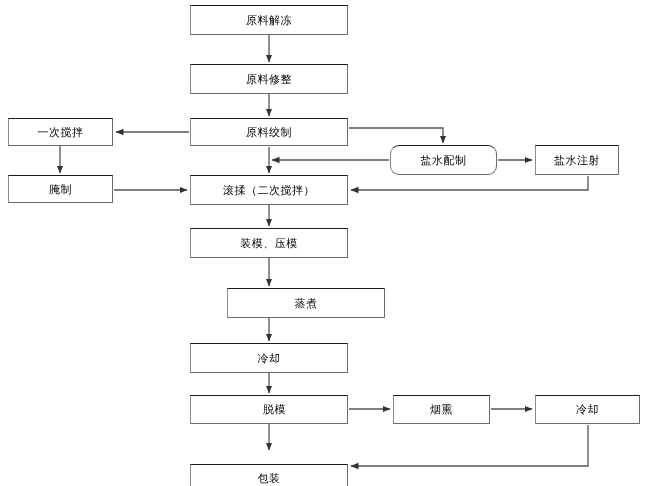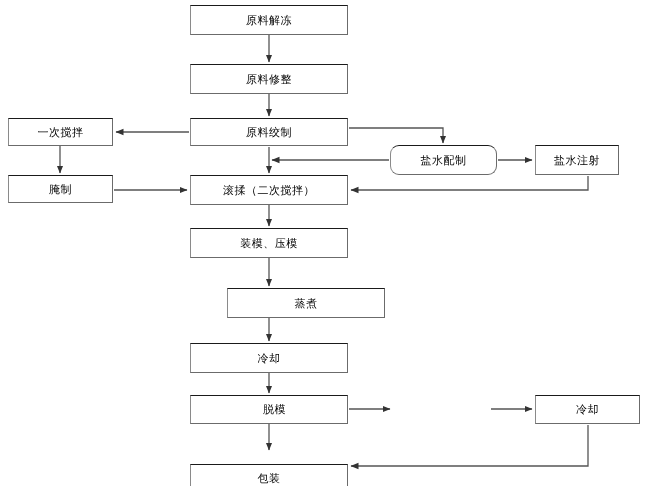--- a/index.html
+++ b/index.html
@@ -108,18 +108,19 @@
   <div class="node" style="left:190px;  top:118px; width:158px; height:28px;">原料绞制</div>
   <div class="node" style="left:8px;    top:118px; width:105px; height:28px;">一次搅拌</div>
   <div class="node" style="left:8px;    top:175px; width:105px; height:28px;font-family:Liberation Serif, serif;">腌制</div>
   <div class="node" style="left:390px;  top:145px; width:107px; height:30px;border-radius:9px;">盐水配制</div>
   <div class="node" style="left:535px;  top:145px; width:84px; height:30px;">盐水注射</div>
   <div class="node" style="left:190px;  top:175px; width:158px; height:30px;">滚揉（二次搅拌）</div>
   <div class="node" style="left:190px;  top:228px; width:158px; height:30px;">装模、压模</div>
   <div class="node" style="left:190px;  top:288px; width:158px; height:30px;margin-left:37px;">蒸煮</div>
   <div class="node" style="left:190px;  top:343px; width:158px; height:30px;">冷却</div>
   <div class="node" style="left:190px;  top:395px; width:158px; height:29px;padding-left:11px;">脱模</div>
+  <div class="node" style="left:393px;  top:395px; width:97px;  height:29px;">烟熏</div>
   <div class="node" style="left:535px;  top:395px; width:105px; height:29px;">冷却</div>
   <div class="node" style="left:190px;  top:452px; width:158px; height:29px;margin-top:12px;">包装</div>
 
   <div class="wm" style="left:494px; top:462px;"></div>
 
 </div>
 
 </body></html>

